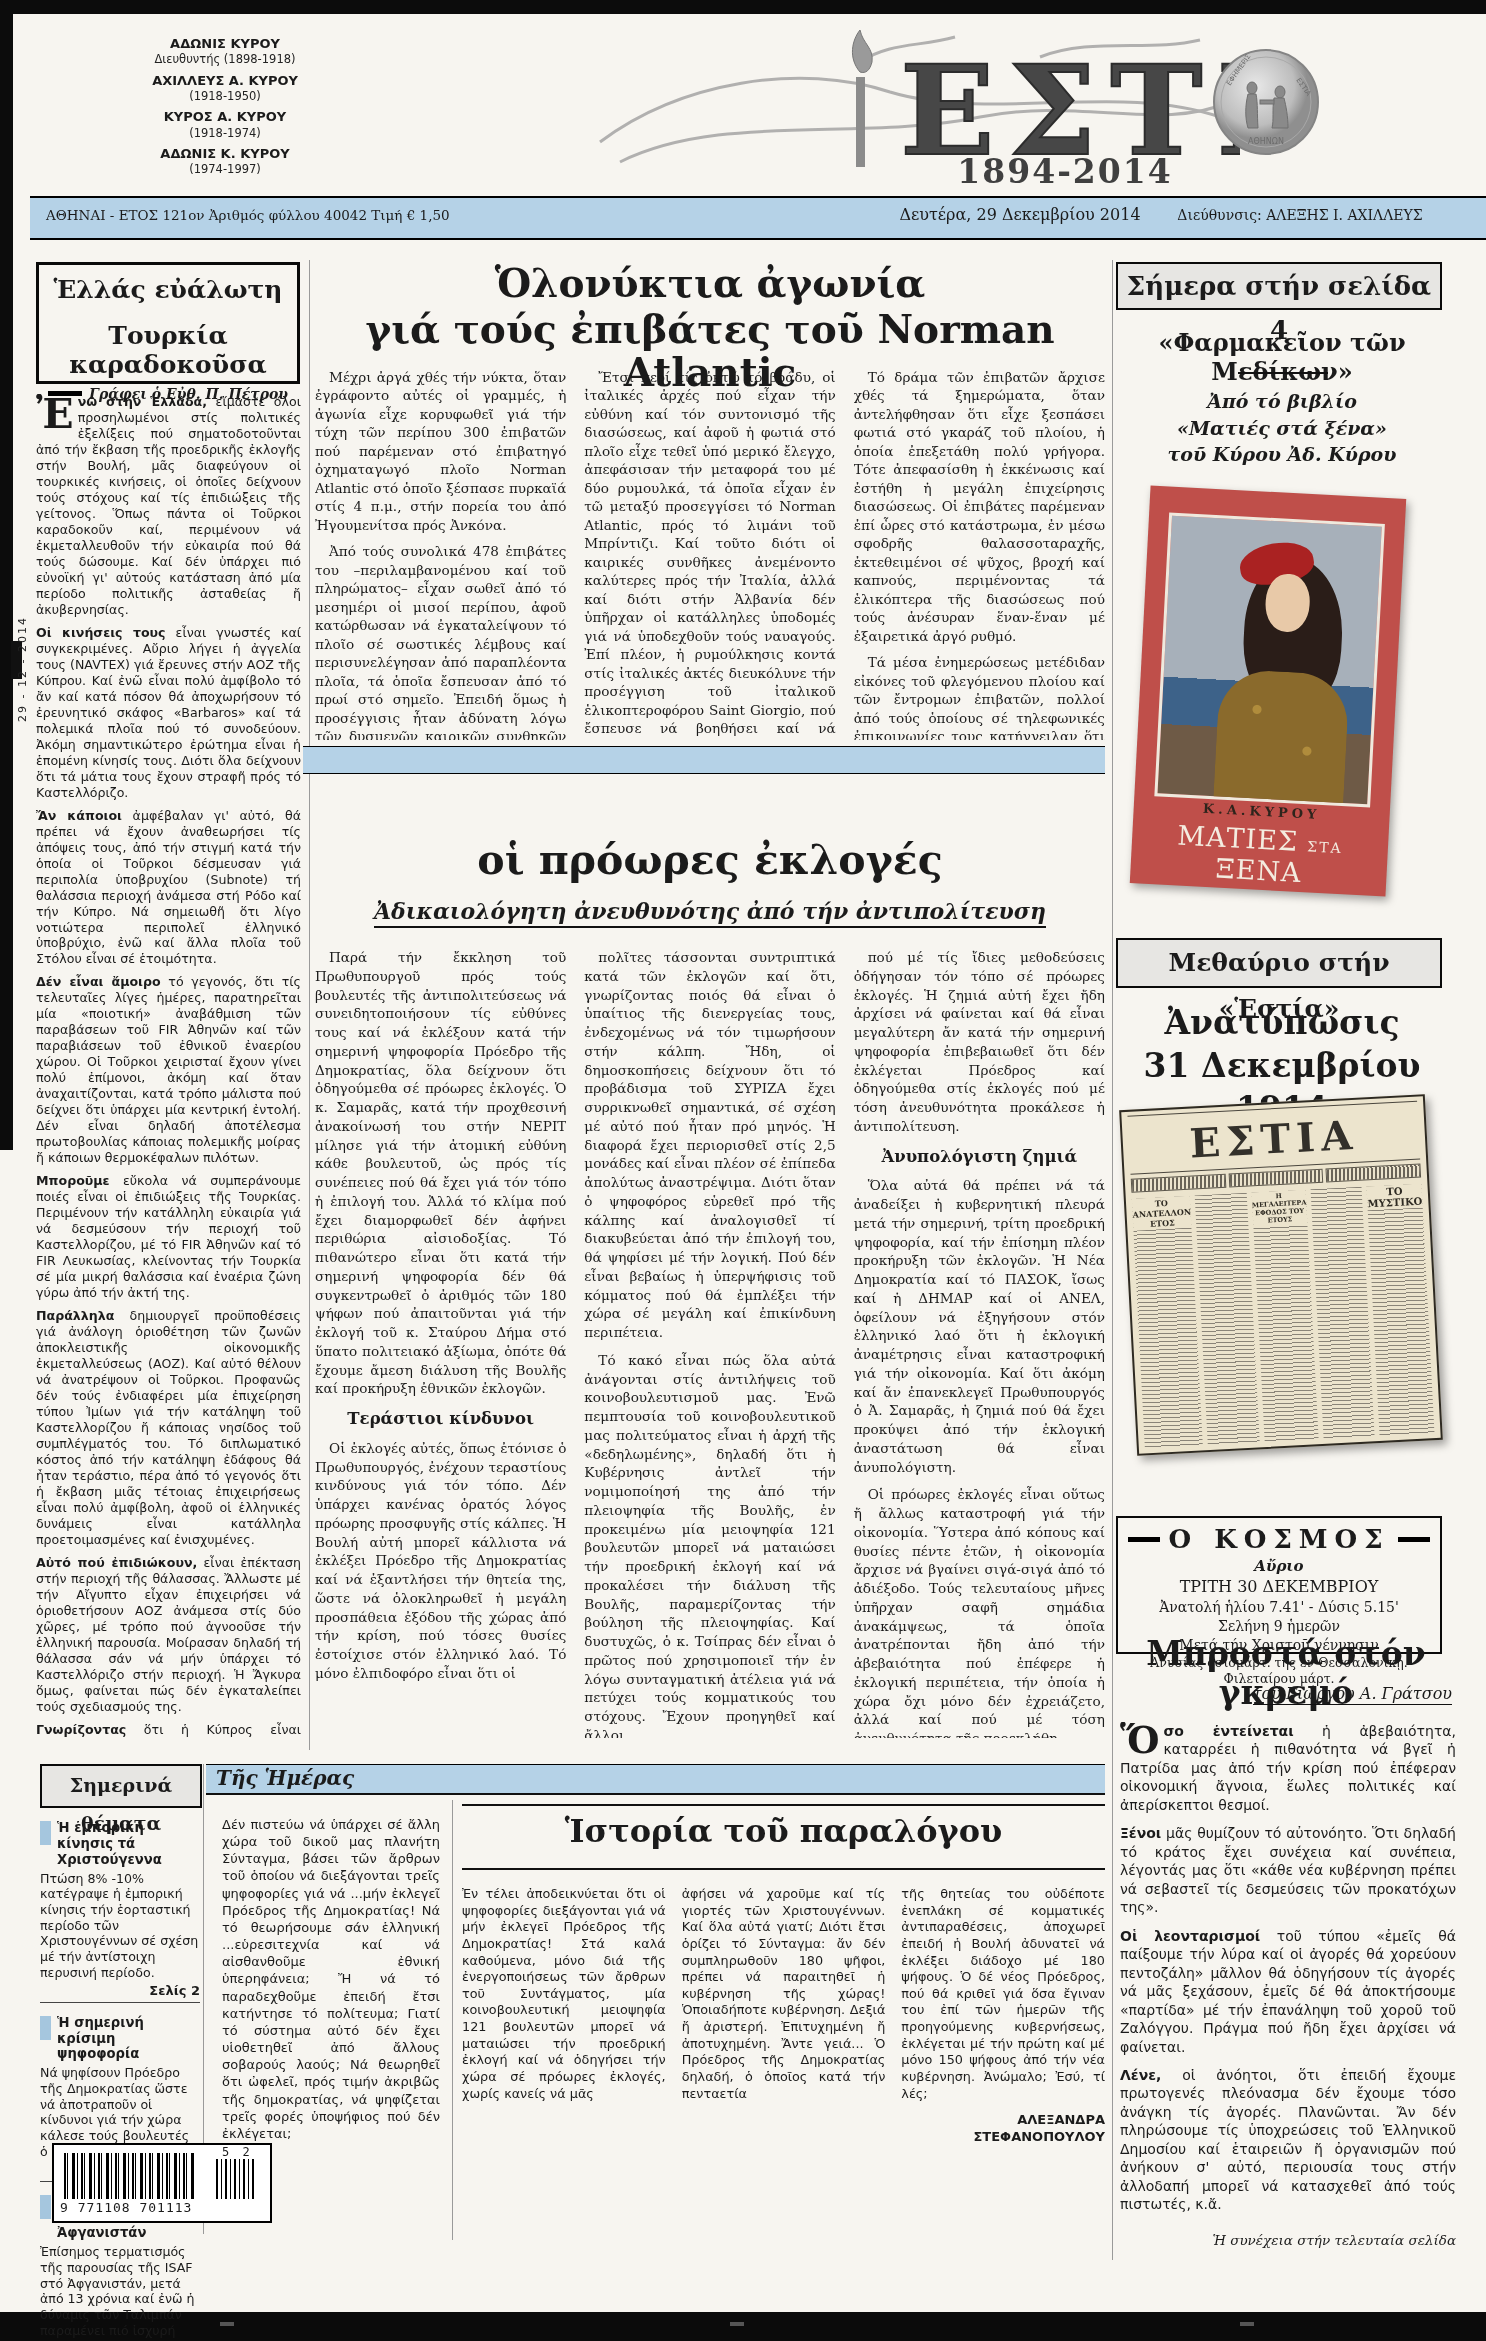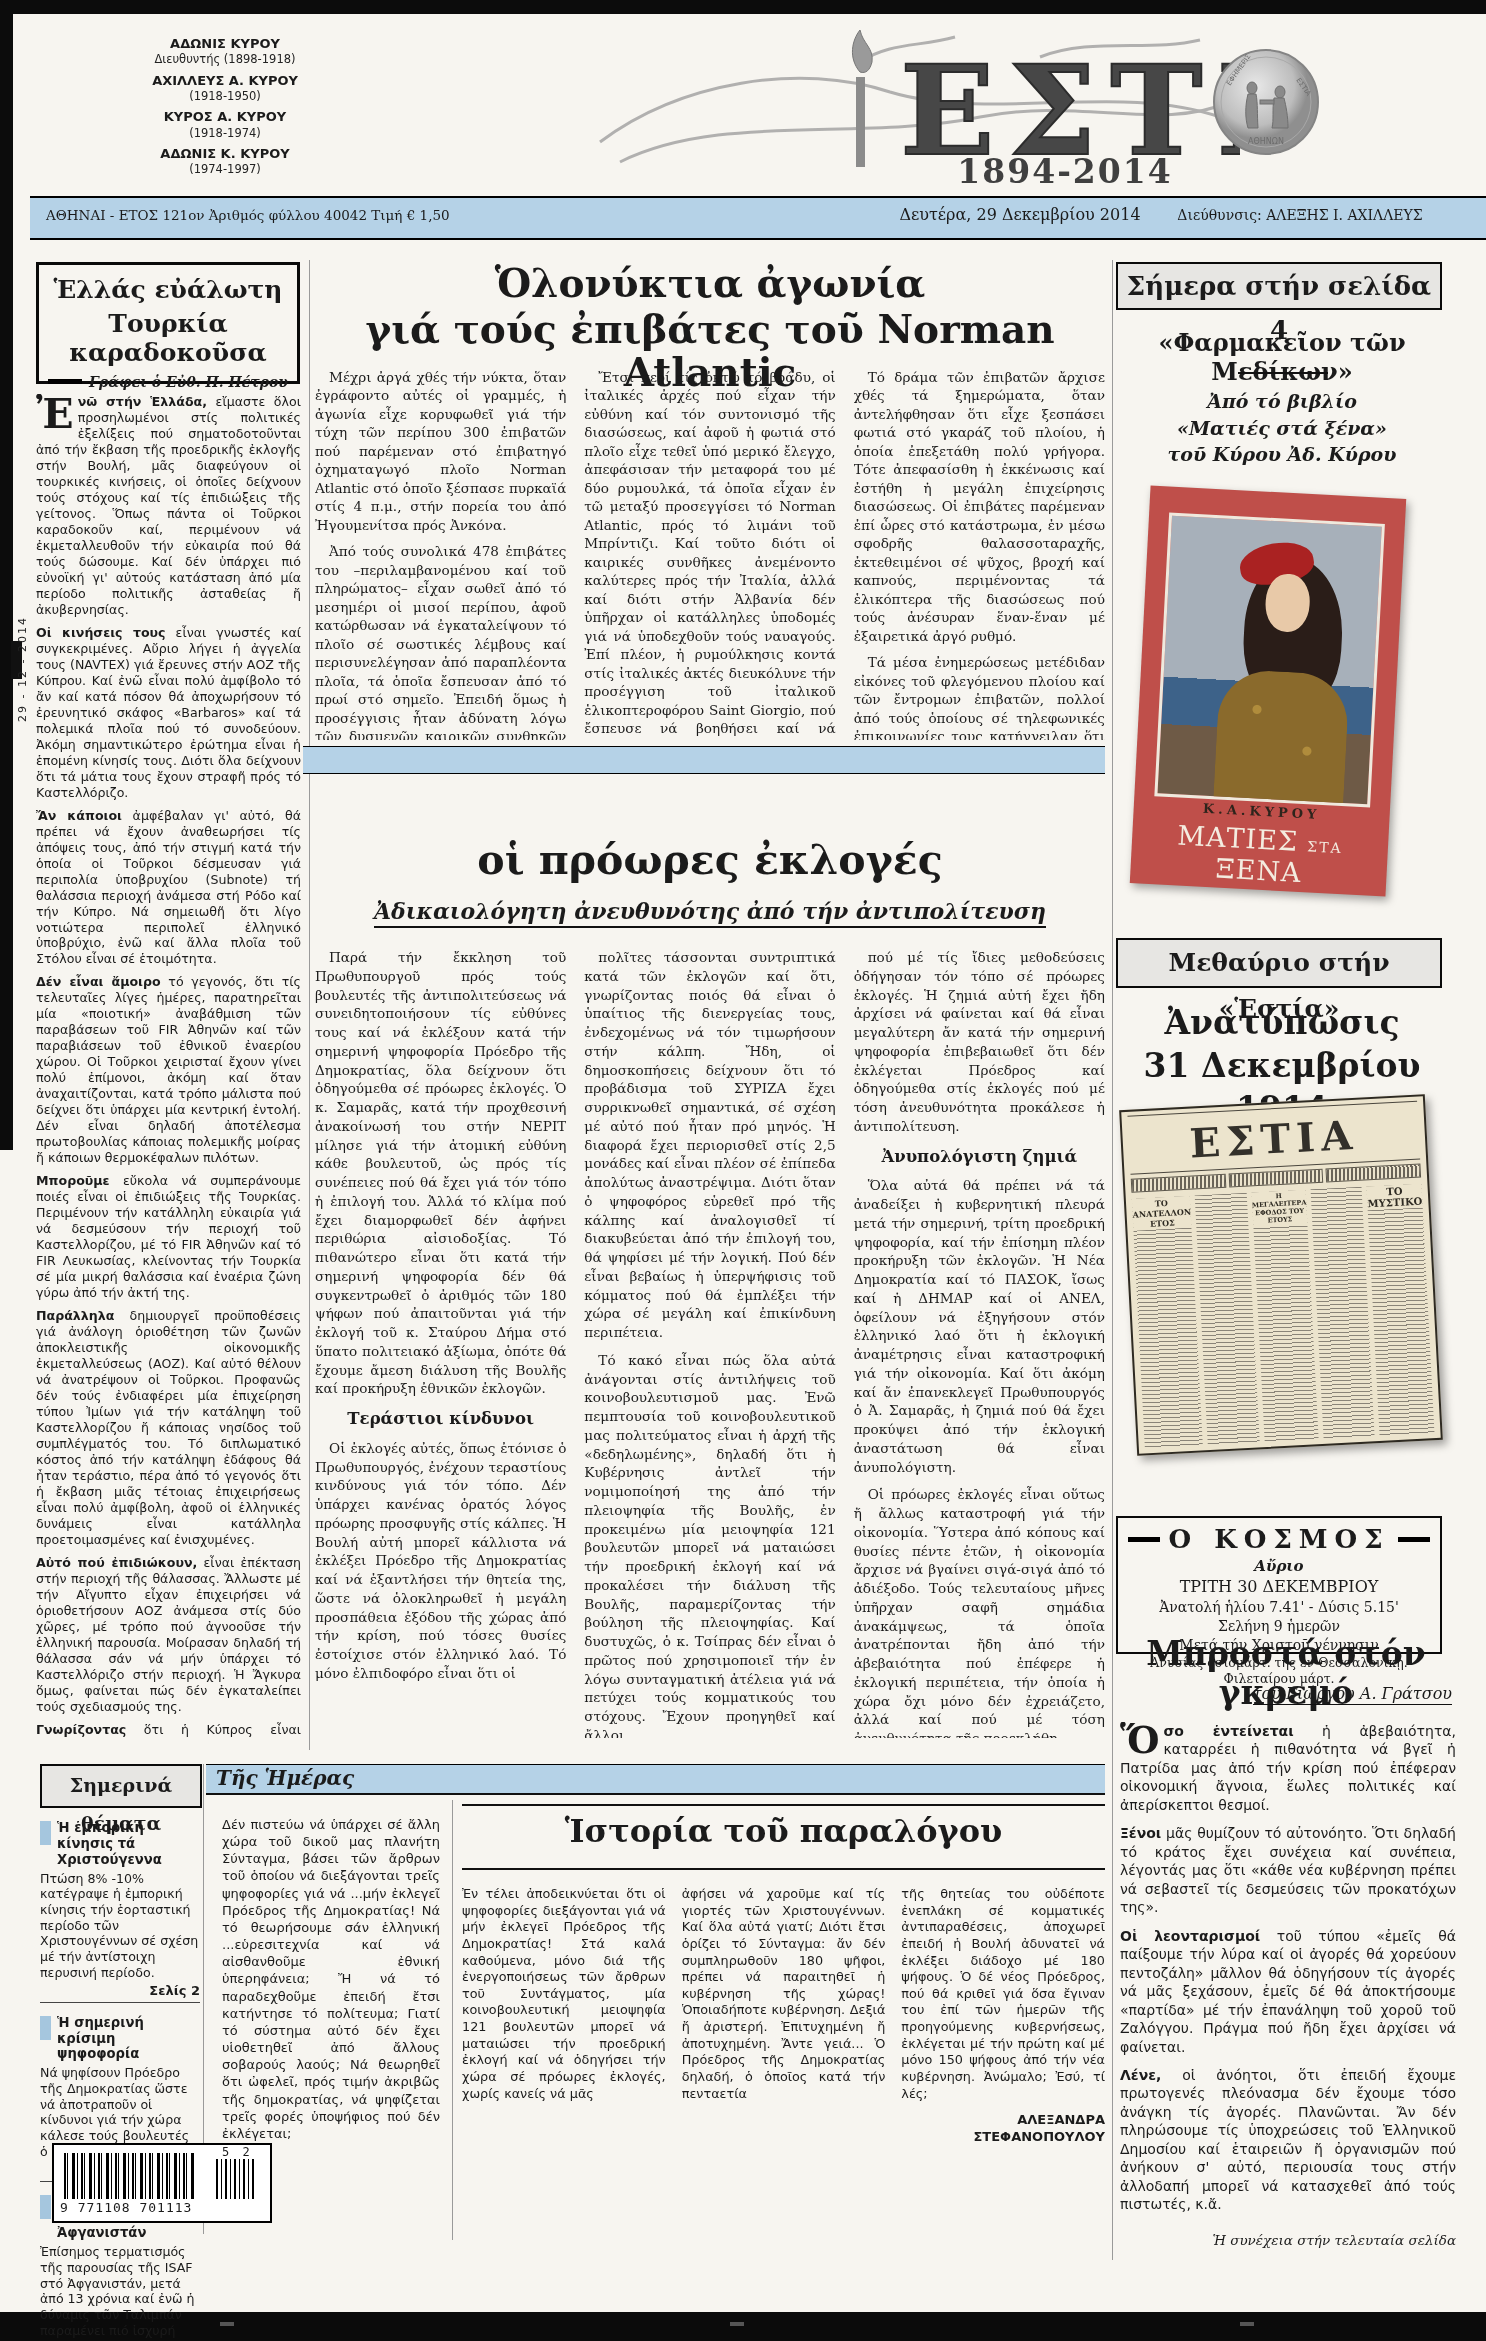--- a/index.html
+++ b/index.html
@@ -199,21 +199,21 @@
 
   <div class="abs vrule" style="left:309px;top:260px;height:1490px;"></div>
   <div class="abs vrule" style="left:1112px;top:260px;height:2000px;"></div>
   <div class="abs vrule" style="left:203px;top:1764px;height:470px;"></div>
   <div class="abs vrule" style="left:452px;top:1800px;height:440px;"></div>
 
   <div class="abs vdate">29 - 12 - 2014</div>
 
   <div class="abs lbox ctr">
     <div class="t">Ἑλλάς εὐάλωτη</div>
-    <div class="t" style="margin-top:4px">Τουρκία καραδοκοῦσα</div>
+    <div class="t" style="margin-top:16px">Τουρκία καραδοκοῦσα</div>
     <div class="by">
       <span class="dash"></span>
       <span>Γράφει ὁ Εὐθ. Π. Πέτρου</span>
     </div>
   </div>
   <div class="abs lbody just">
     <p>
       <span class="dropcap">Ἐ</span><span class="lead">νῶ στήν Ἑλλάδα,</span><span> εἴμαστε ὅλοι προσηλωμένοι στίς πολιτικές ἐξελίξεις πού σηματοδοτοῦνται ἀπό τήν ἔκβαση τῆς προεδρικῆς ἐκλογῆς στήν Βουλή, μᾶς διαφεύγουν οἱ τουρκικές κινήσεις, οἱ ὁποῖες δείχνουν τούς στόχους καί τίς ἐπιδιώξεις τῆς γείτονος. Ὅπως πάντα οἱ Τοῦρκοι καραδοκοῦν καί, περιμένουν νά ἐκμεταλλευθοῦν τήν εὐκαιρία πού θά τούς δώσουμε. Καί δέν ὑπάρχει πιό εὐνοϊκή γι' αὐτούς κατάσταση ἀπό μία περίοδο πολιτικῆς ἀσταθείας ἤ ἀκυβερνησίας.</span>
     </p>
     <p><span class="lead">Οἱ κινήσεις τους</span><span> εἶναι γνωστές καί συγκεκριμένες. Αὔριο λήγει ἡ ἀγγελία τους (NAVTEX) γιά ἔρευνες στήν ΑΟΖ τῆς Κύπρου. Καί ἐνῶ εἶναι πολύ ἀμφίβολο τό ἄν καί κατά πόσον θά ἀποχωρήσουν τό ἐρευνητικό σκάφος «Barbaros» καί τά πολεμικά πλοῖα πού τό συνοδεύουν. Ἀκόμη σημαντικώτερο ἐρώτημα εἶναι ἡ ἑπομένη κίνησίς τους. Διότι ὅλα δείχνουν ὅτι τά μάτια τους ἔχουν στραφῆ πρός τό Καστελλόριζο.</span></p>

